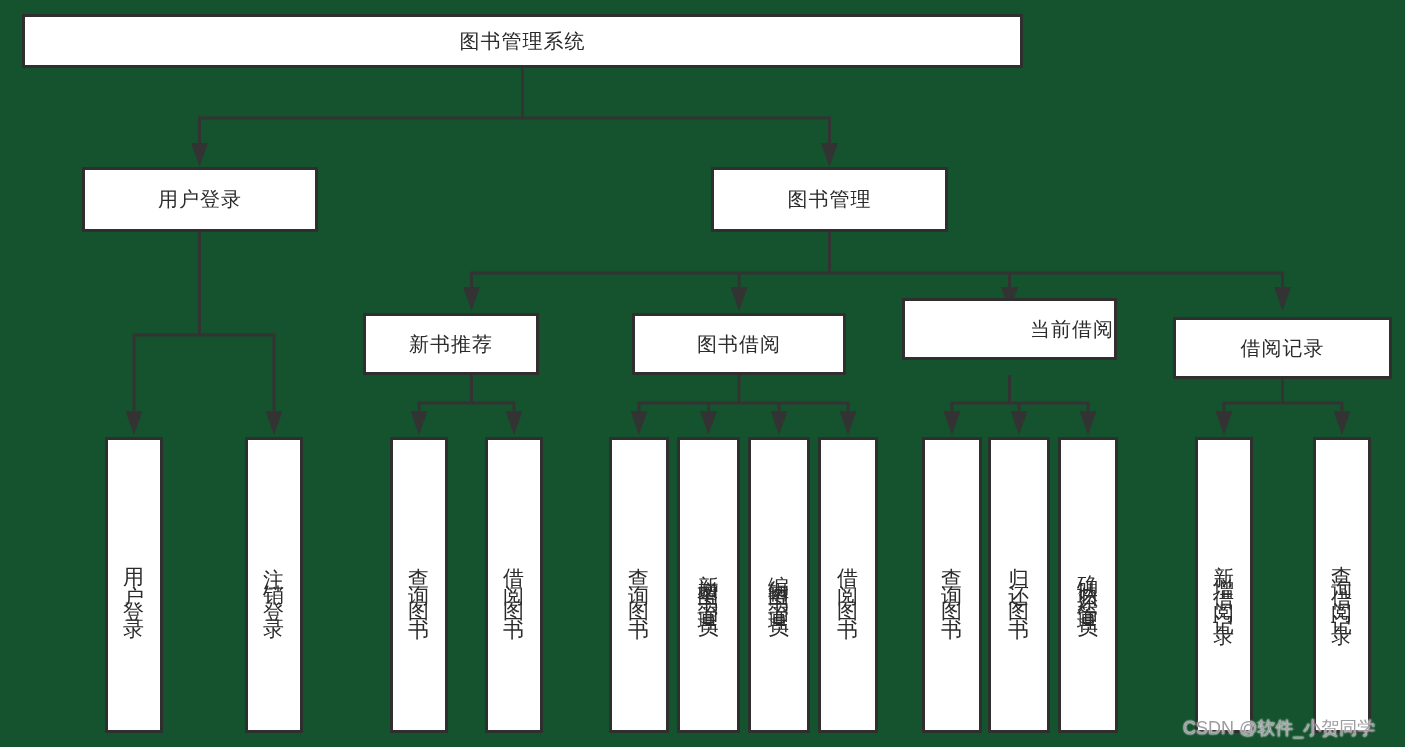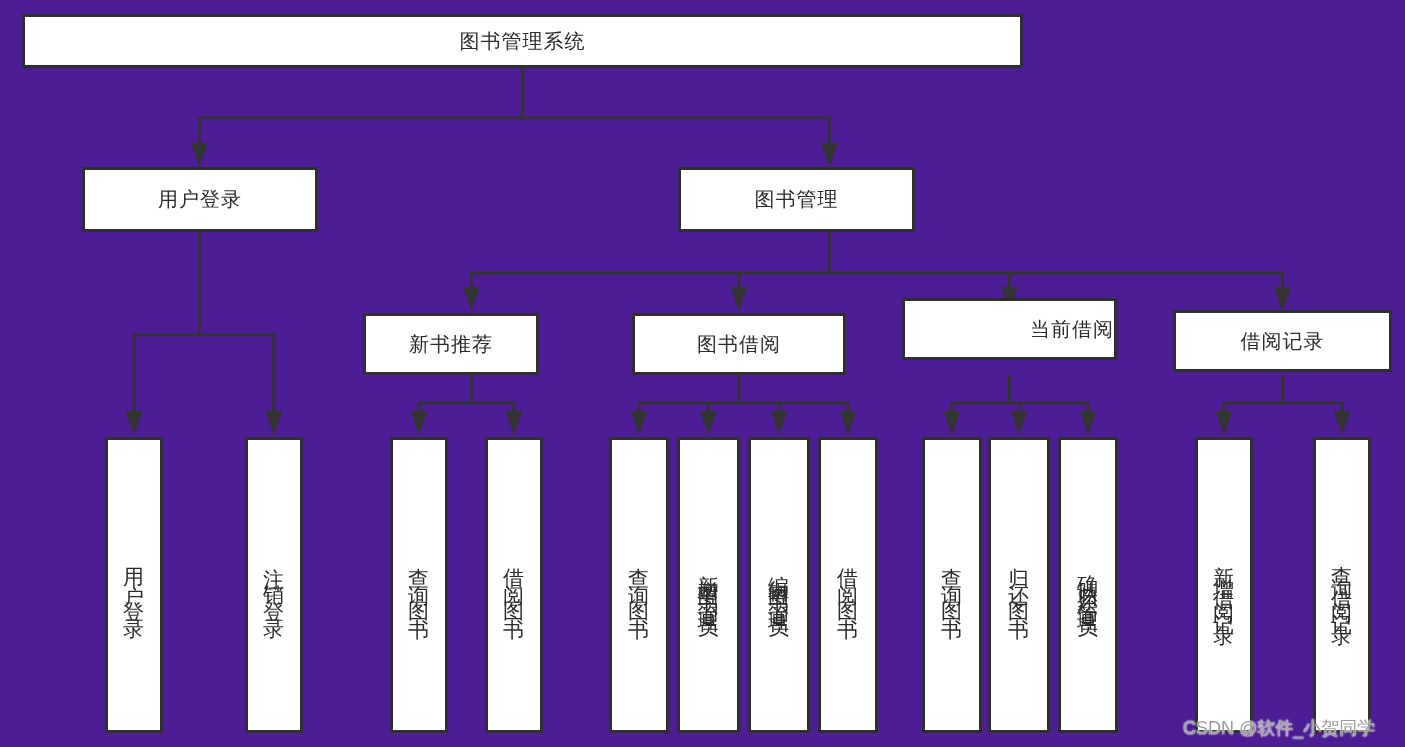--- a/index.html
+++ b/index.html
@@ -1,43 +1,43 @@
 <!DOCTYPE html>
 <html><head>
 <meta charset="utf-8">
 <style>
   html,body{margin:0;padding:0;background:#ffffff;}
   .canvas{
-    position:relative;width:1405px;height:747px;background:#4c1d95;
+    position:relative;width:1405px;height:747px;background:#14532d;
     font-family:"Liberation Sans","DejaVu Sans",sans-serif;overflow:hidden;
   }
   svg.wires{position:absolute;left:0;top:0;width:1405px;height:747px;}
   svg.wires path{stroke:#333333;stroke-width:3;fill:none;}
   svg.wires polygon{fill:#333333;stroke:none;}
   .box{
     position:absolute;box-sizing:border-box;background:#ffffff;
     border:3px solid #2f2f2f;display:flex;align-items:center;justify-content:center;
     color:#2b2b2b;
   }
   .hbox{font-size:20px;letter-spacing:1px;white-space:nowrap;}
   .leaf{top:437px;height:296px;}
   .leaf span{writing-mode:vertical-rl;font-size:21px;line-height:1;}
   .ls4 span{letter-spacing:17px;}
   .ls6 span{letter-spacing:12px;}
   .ls9 span{letter-spacing:6px;}
   
   .b-root{left:22px;top:14px;width:1001px;height:54px;}
   
   .b-ul{left:82px;top:167px;width:236px;height:65px;}
-  .b-bm{left:678px;top:167px;width:237px;height:65px;}
+  .b-bm{left:711px;top:167px;width:237px;height:65px;}
   
   .b-nb{left:363px;top:313px;width:176px;height:62px;}
   .b-bb{left:632px;top:313px;width:214px;height:62px;}
   .b-cb{left:902px;top:298px;width:215px;height:62px;justify-content:flex-end;}
-  .b-br{left:1173px;top:310px;width:219px;height:62px;}
+  .b-br{left:1173px;top:317px;width:219px;height:62px;}
   
   .lf1{left:105px;width:58px;}
   .lf2{left:245px;width:58px;}
   .lf3{left:390px;width:58px;}
   .lf4{left:485px;width:58px;}
   .lf5{left:609px;width:60px;}
   .lf6{left:677px;width:63px;}
   .lf7{left:748px;width:62px;}
   .lf8{left:818px;width:60px;}
   .lf9{left:922px;width:60px;}

